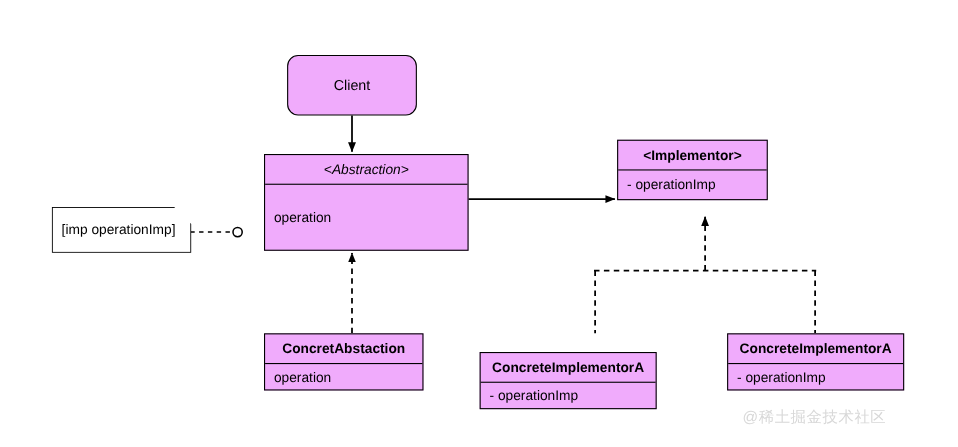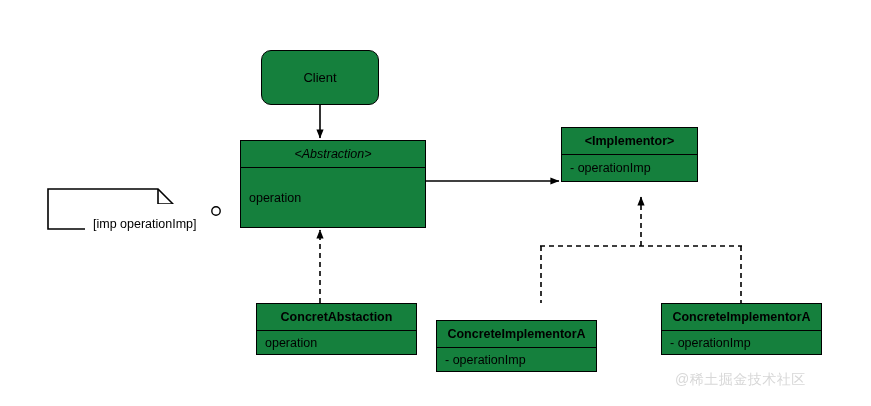--- a/index.html
+++ b/index.html
@@ -21,21 +21,21 @@
     position: absolute;
     left: 0;
     top: 0;
     width: 871px;
     height: 406px;
     pointer-events: none;
   }
   .node {
     position: absolute;
     box-sizing: border-box;
-    background: #15803d;
+    background: #f0abfc;
     border: 1.6px solid #000000;
   }
   .client-node {
     border-radius: 10px;
     display: flex;
     align-items: center;
     justify-content: center;
   }
   .client-label {
     font-size: 13px;
@@ -132,39 +132,39 @@
       <line x1="173" y1="211" x2="211" y2="211" stroke="#000000" stroke-width="1.4" stroke-dasharray="4,4"></line>
       <circle cx="216" cy="211" r="4.2" fill="#ffffff" stroke="#000000" stroke-width="1.4"></circle>
     </g>
 
     <g>
       <path d="M48,189 L158,189 L173,204 L173,229 L48,229 Z" fill="#ffffff" stroke="#000000" stroke-width="1.6" stroke-linejoin="miter"></path>
       <path d="M158,189 L158,204 L173,204" fill="none" stroke="#000000" stroke-width="1.6" stroke-linejoin="miter"></path>
     </g>
   </svg>
 
-  <div class="note" style="left:48px; top:204px; width:125px; height:40px;margin-left:37px;">
+  <div class="note" style="left:48px; top:189px; width:125px; height:40px;">
     <span class="note-text">[imp operationImp]</span>
   </div>
 
   <div class="node client-node" style="left:261px; top:50px; width:118px; height:55px;">
     <span class="client-label">Client</span>
   </div>
 
   <div class="node umlclass" style="left:240px; top:140px; width:186px; height:88px;">
     <div class="hdr italic">&lt;Abstraction&gt;</div>
     <div class="row">operation</div>
   </div>
 
   <div class="node umlclass" style="left:561px; top:127px; width:137px; height:55px;">
     <div class="hdr bold">&lt;Implementor&gt;</div>
     <div class="row">- operationImp</div>
   </div>
 
-  <div class="node umlclass" style="left:256px; top:303px; width:161px; height:52px;">
+  <div class="node umlclass" style="left:240px; top:303px; width:145px; height:52px;">
     <div class="hdr bold">ConcretAbstaction</div>
     <div class="row">operation</div>
   </div>
 
   <div class="node umlclass" style="left:436px; top:303px; width:161px; height:52px;margin-top:17px;">
     <div class="hdr bold">ConcreteImplementorA</div>
     <div class="row">- operationImp</div>
   </div>
 
   <div class="node umlclass" style="left:661px; top:303px; width:161px; height:52px;">

